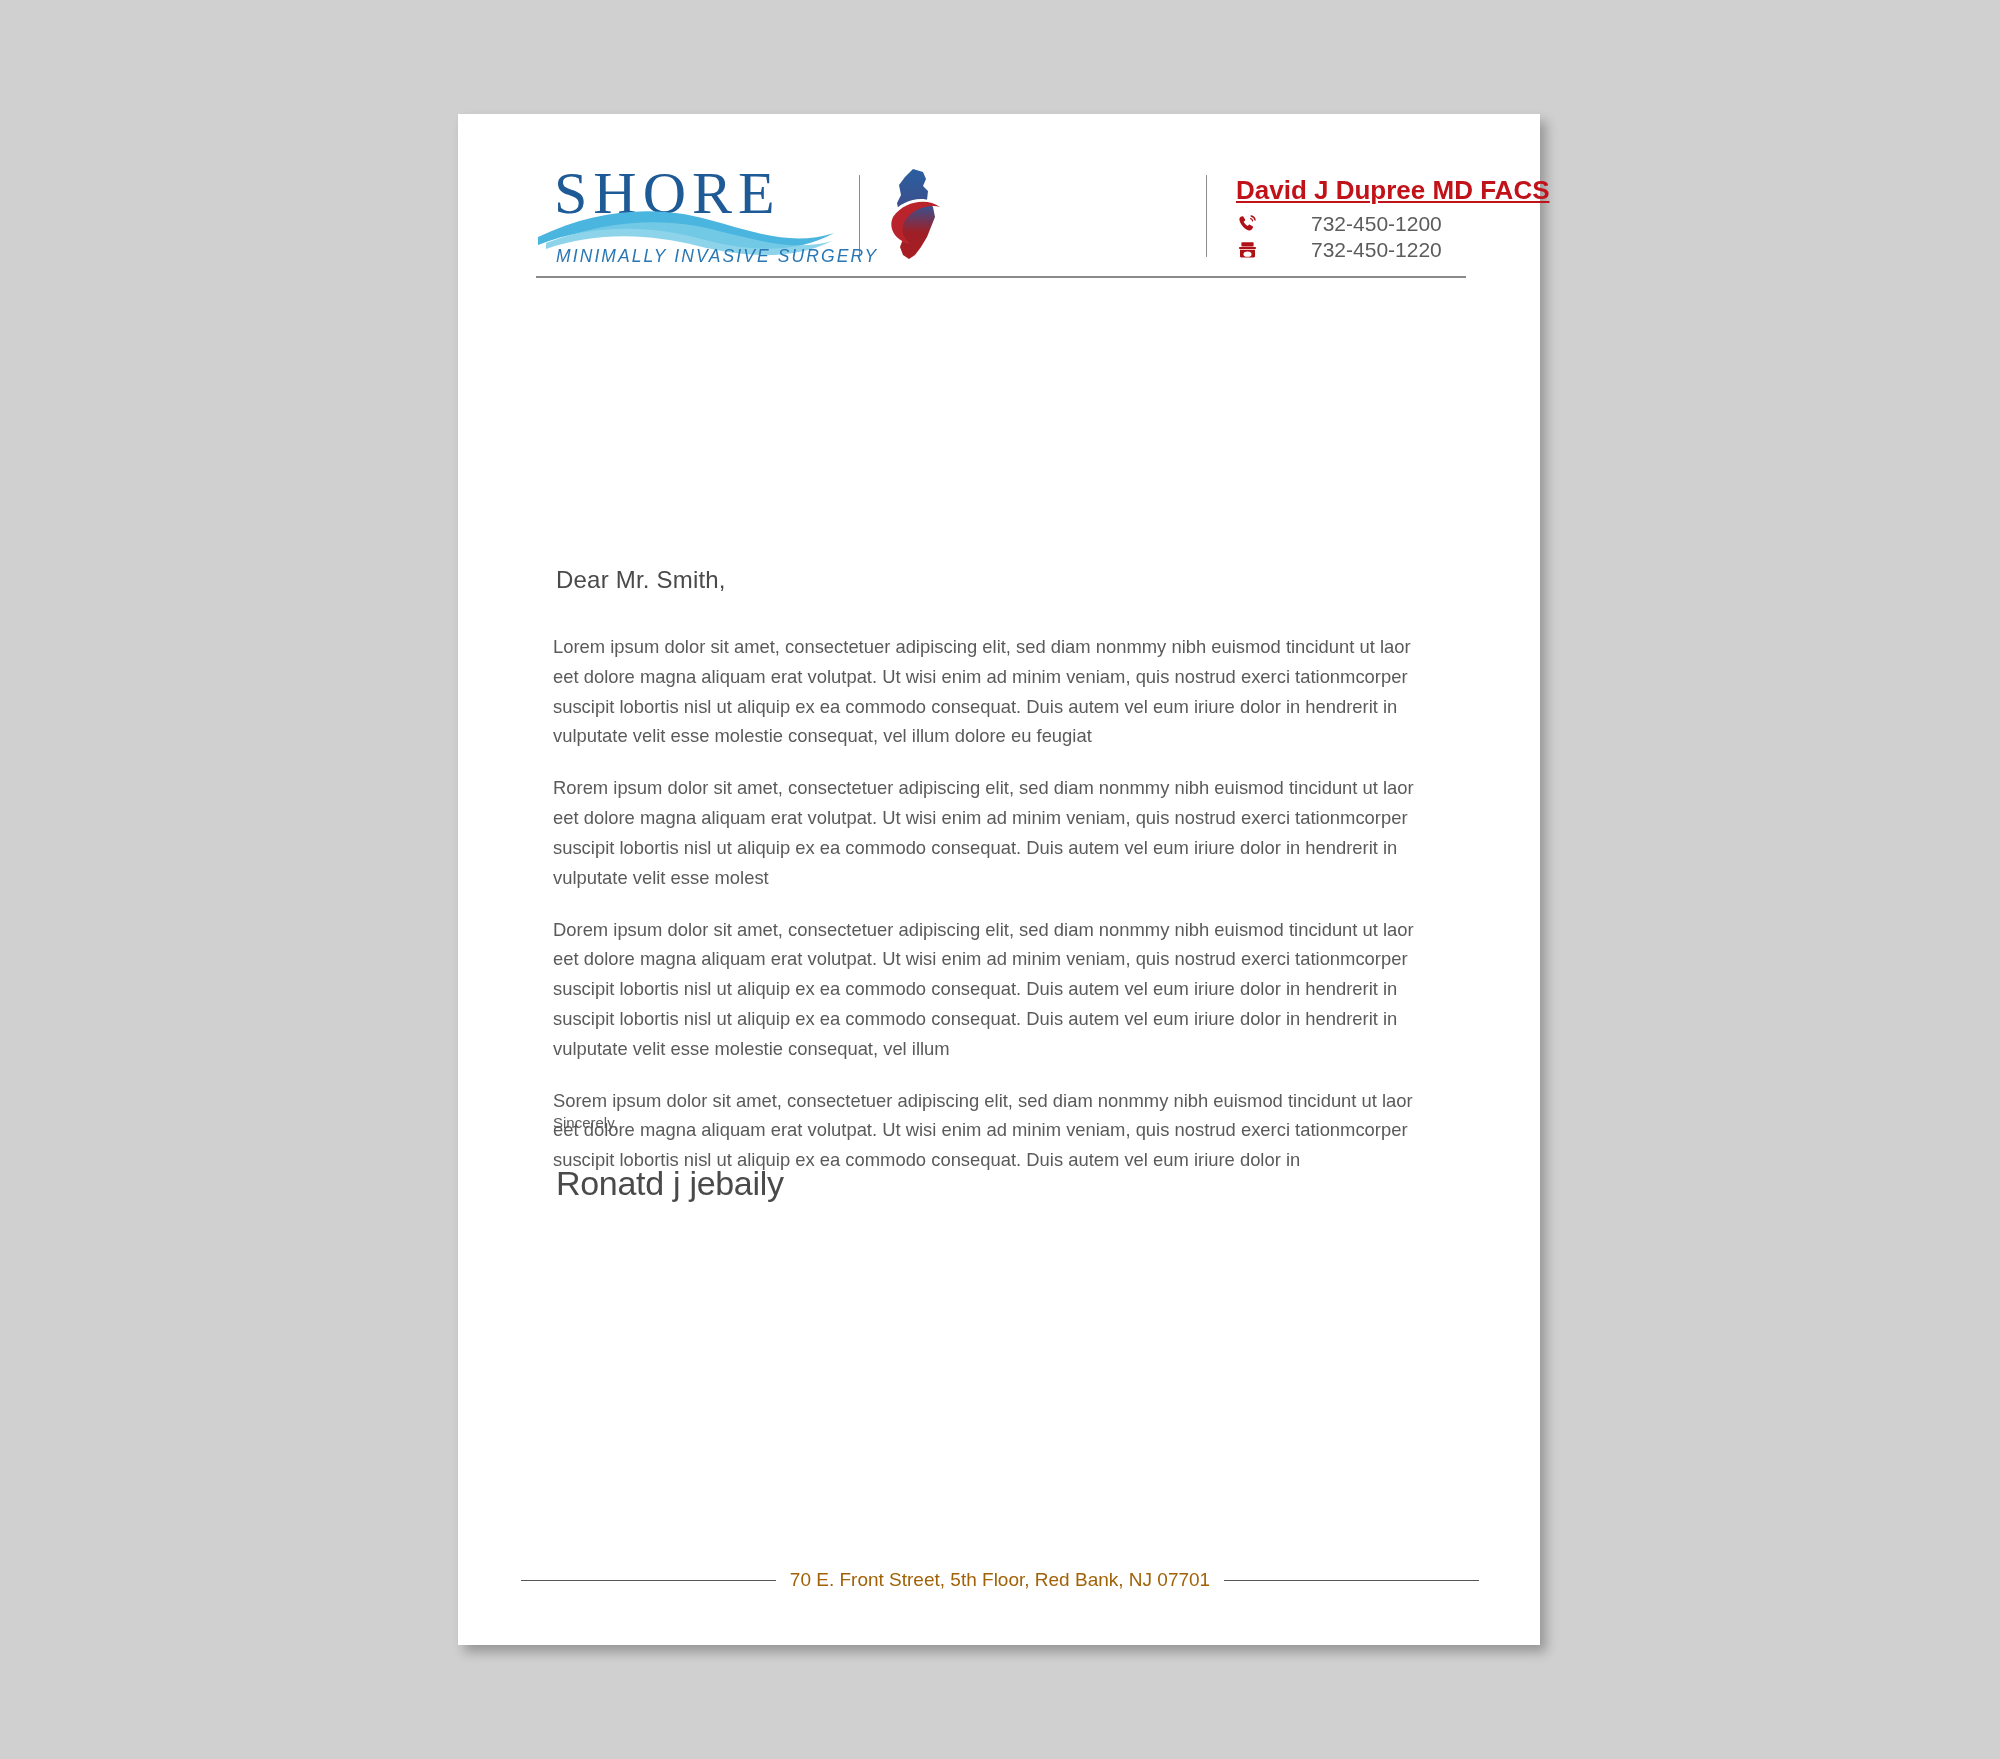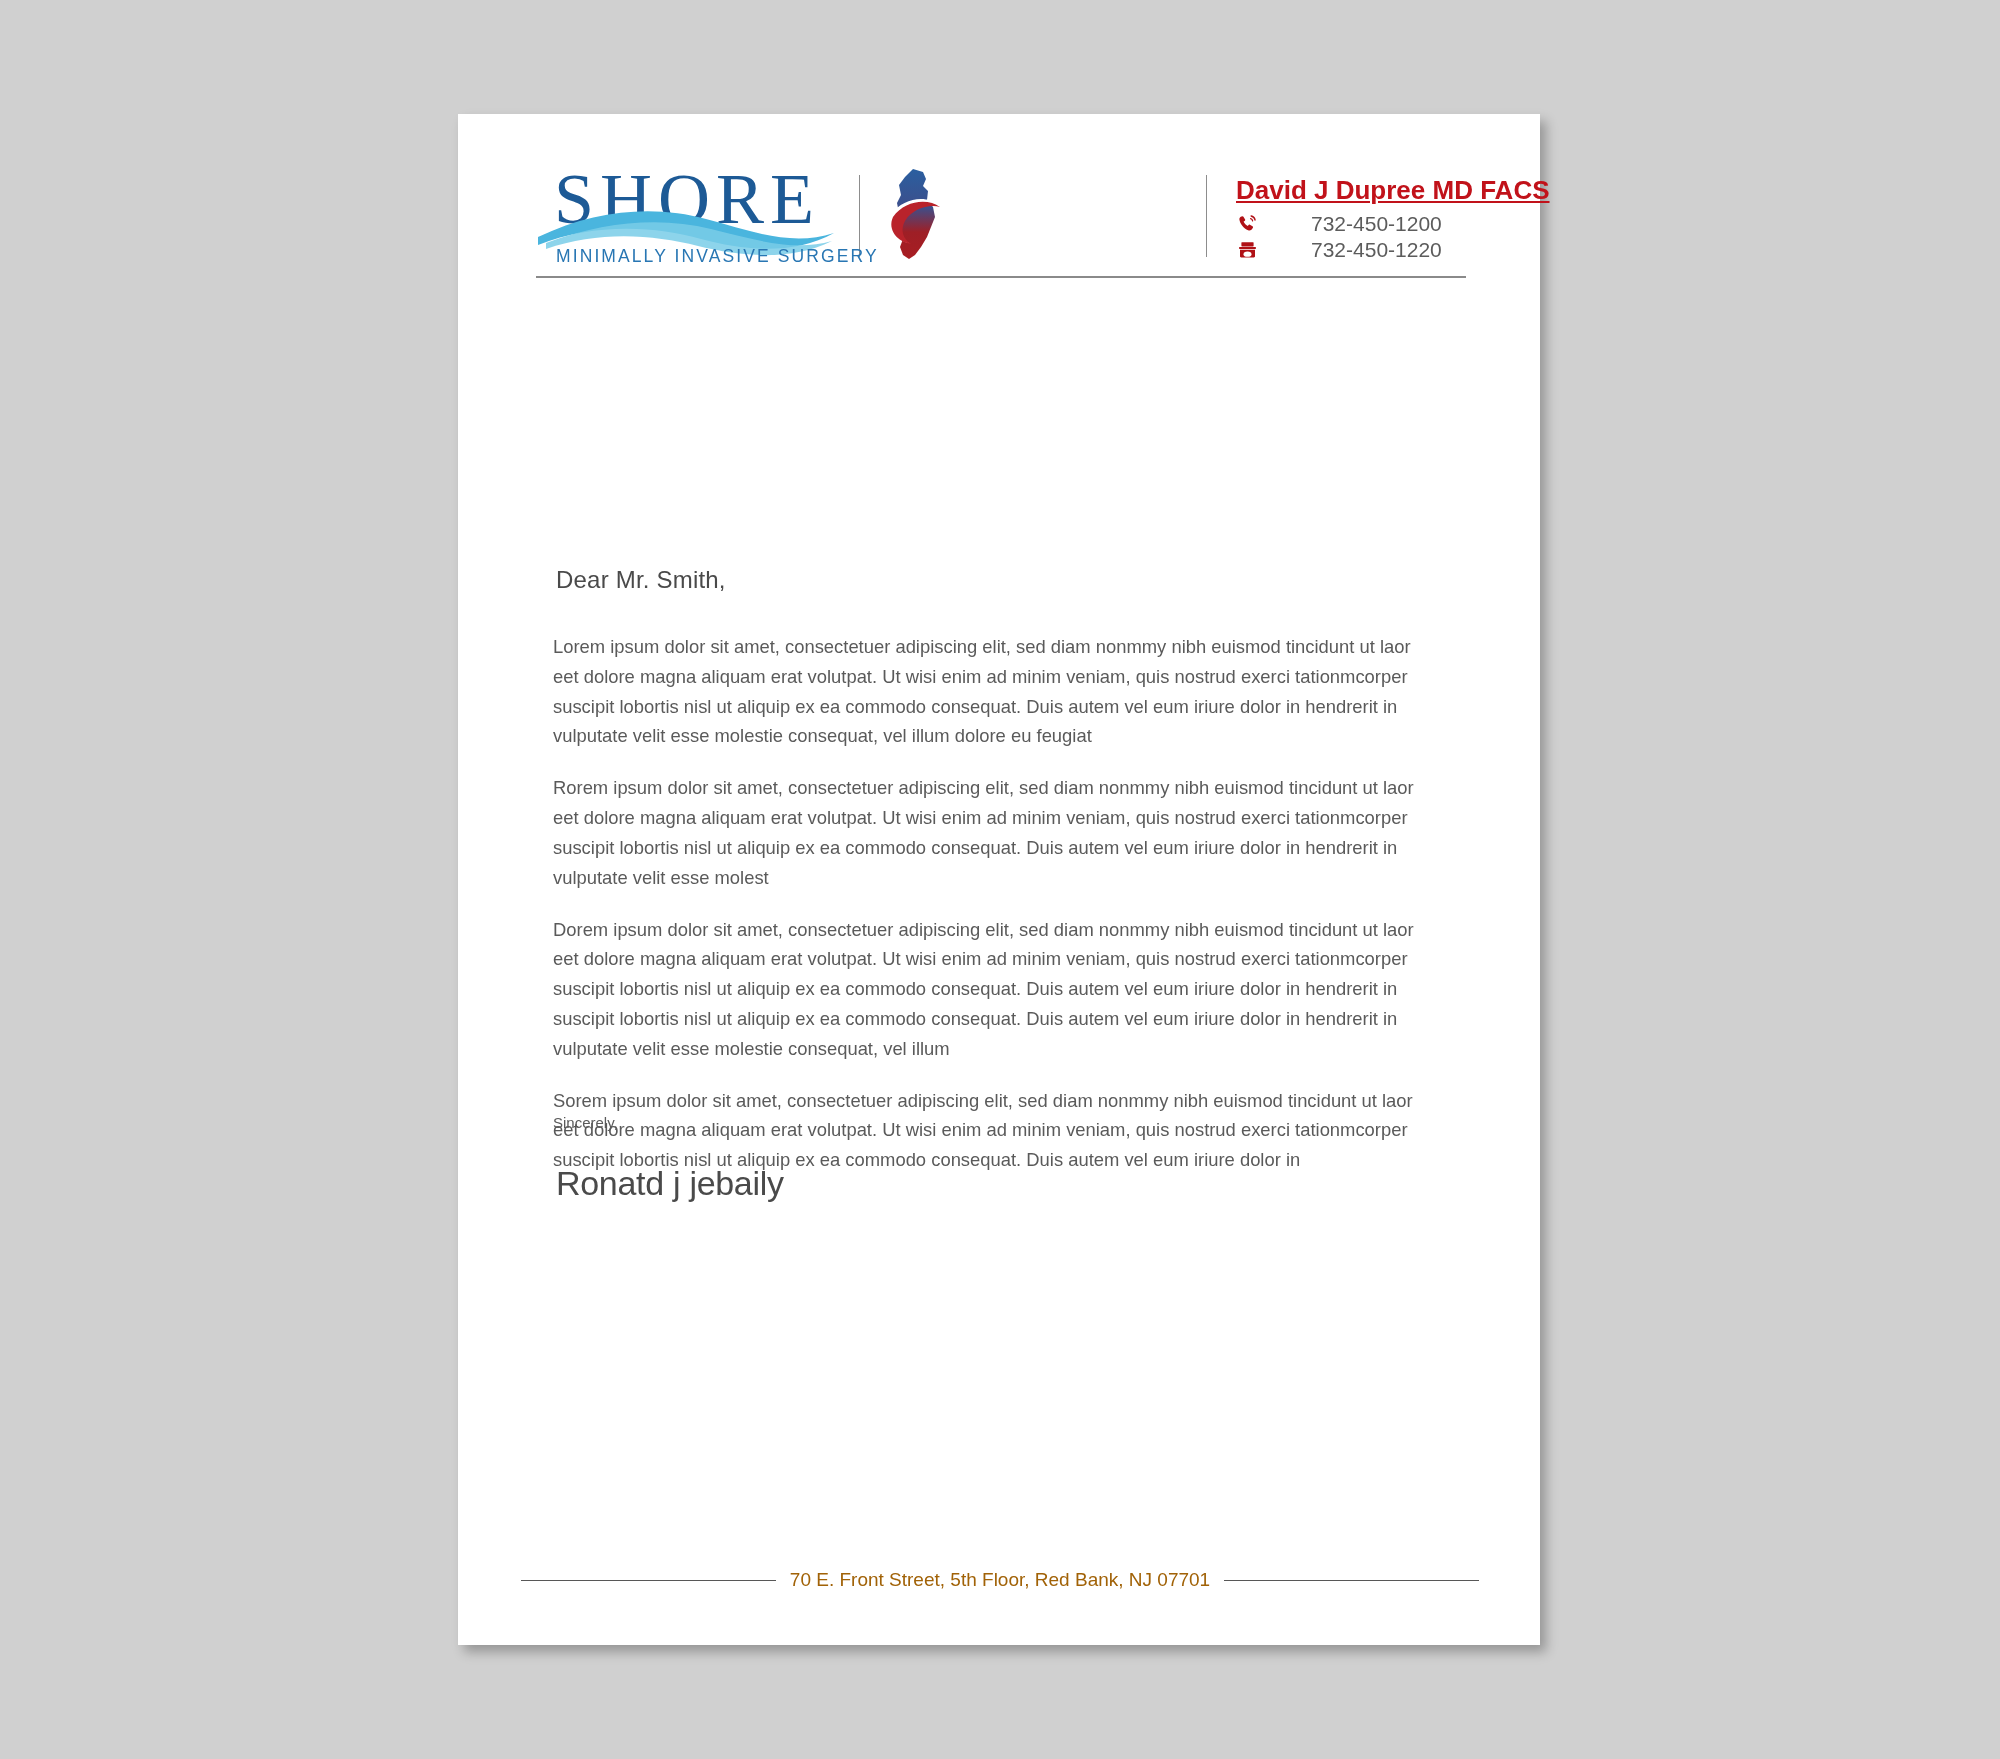--- a/index.html
+++ b/index.html
@@ -41,21 +41,21 @@
     position: relative;
     width: 300px;
     height: 112px;
     flex: 0 0 auto;
   }
   .shore-word {
     position: absolute;
     left: 18px;
     top: 6px;
     font-family: "Liberation Serif", serif;
-    font-size: 72px;
+    font-size: 60px;
     letter-spacing: 6px;
     color: #1d5a96;
     line-height: 1;
     font-weight: 400;
   }
   .shore-wave {
     position: absolute;
     left: 0px;
     top: 46px;
     width: 300px;
@@ -64,20 +64,21 @@
   }
   .shore-tag {
     position: absolute;
     left: 20px;
     top: 89px;
     font-family: "Liberation Sans", sans-serif;
     font-size: 17.5px;
     letter-spacing: 2.1px;
     color: #2876b3;
     white-space: nowrap;
+    font-style: italic;
   }
 
   .vdivider {
     flex: 0 0 auto;
     width: 1px;
     background: #8d8d8d;
     height: 82px;
     margin: 0 23px 12px 23px;
   }
 

